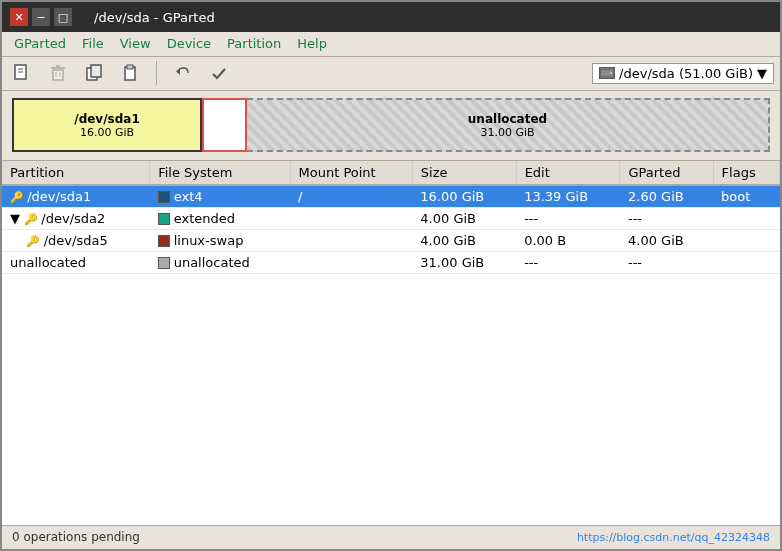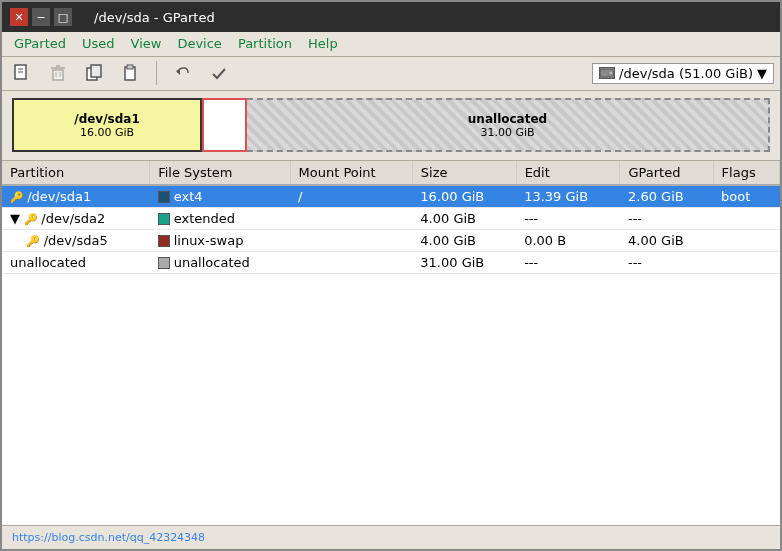--- a/index.html
+++ b/index.html
@@ -258,21 +258,21 @@
     <div class="titlebar-buttons">
       <div class="title-btn close">✕</div>
       <div class="title-btn minimize">─</div>
       <div class="title-btn maximize">□</div>
     </div>
     <span class="titlebar-text">/dev/sda - GParted</span>
   </div>
 
   <div class="menubar">
     <div class="menu-item">GParted</div>
-    <div class="menu-item">Used</div>
+    <div class="menu-item">File</div>
     <div class="menu-item">View</div>
     <div class="menu-item">Device</div>
     <div class="menu-item">Partition</div>
     <div class="menu-item">Help</div>
   </div>
 
   <div class="toolbar">
     <div class="toolbar-btn" title="New">
       <svg width="20" height="20" viewBox="0 0 20 20">
         <rect x="3" y="2" width="11" height="14" fill="white" stroke="#555" stroke-width="1.5"></rect>
@@ -392,15 +392,16 @@
               <td>---</td>
               <td>---</td>
               <td></td>
             </tr>
           </tbody>
       </table>
     </div>
   </div>
 
   <div class="statusbar">
+    <span>0 operations pending</span>
     <span class="statusbar-url">https://blog.csdn.net/qq_42324348</span>
   </div>
 </div>
 
 </body></html>

